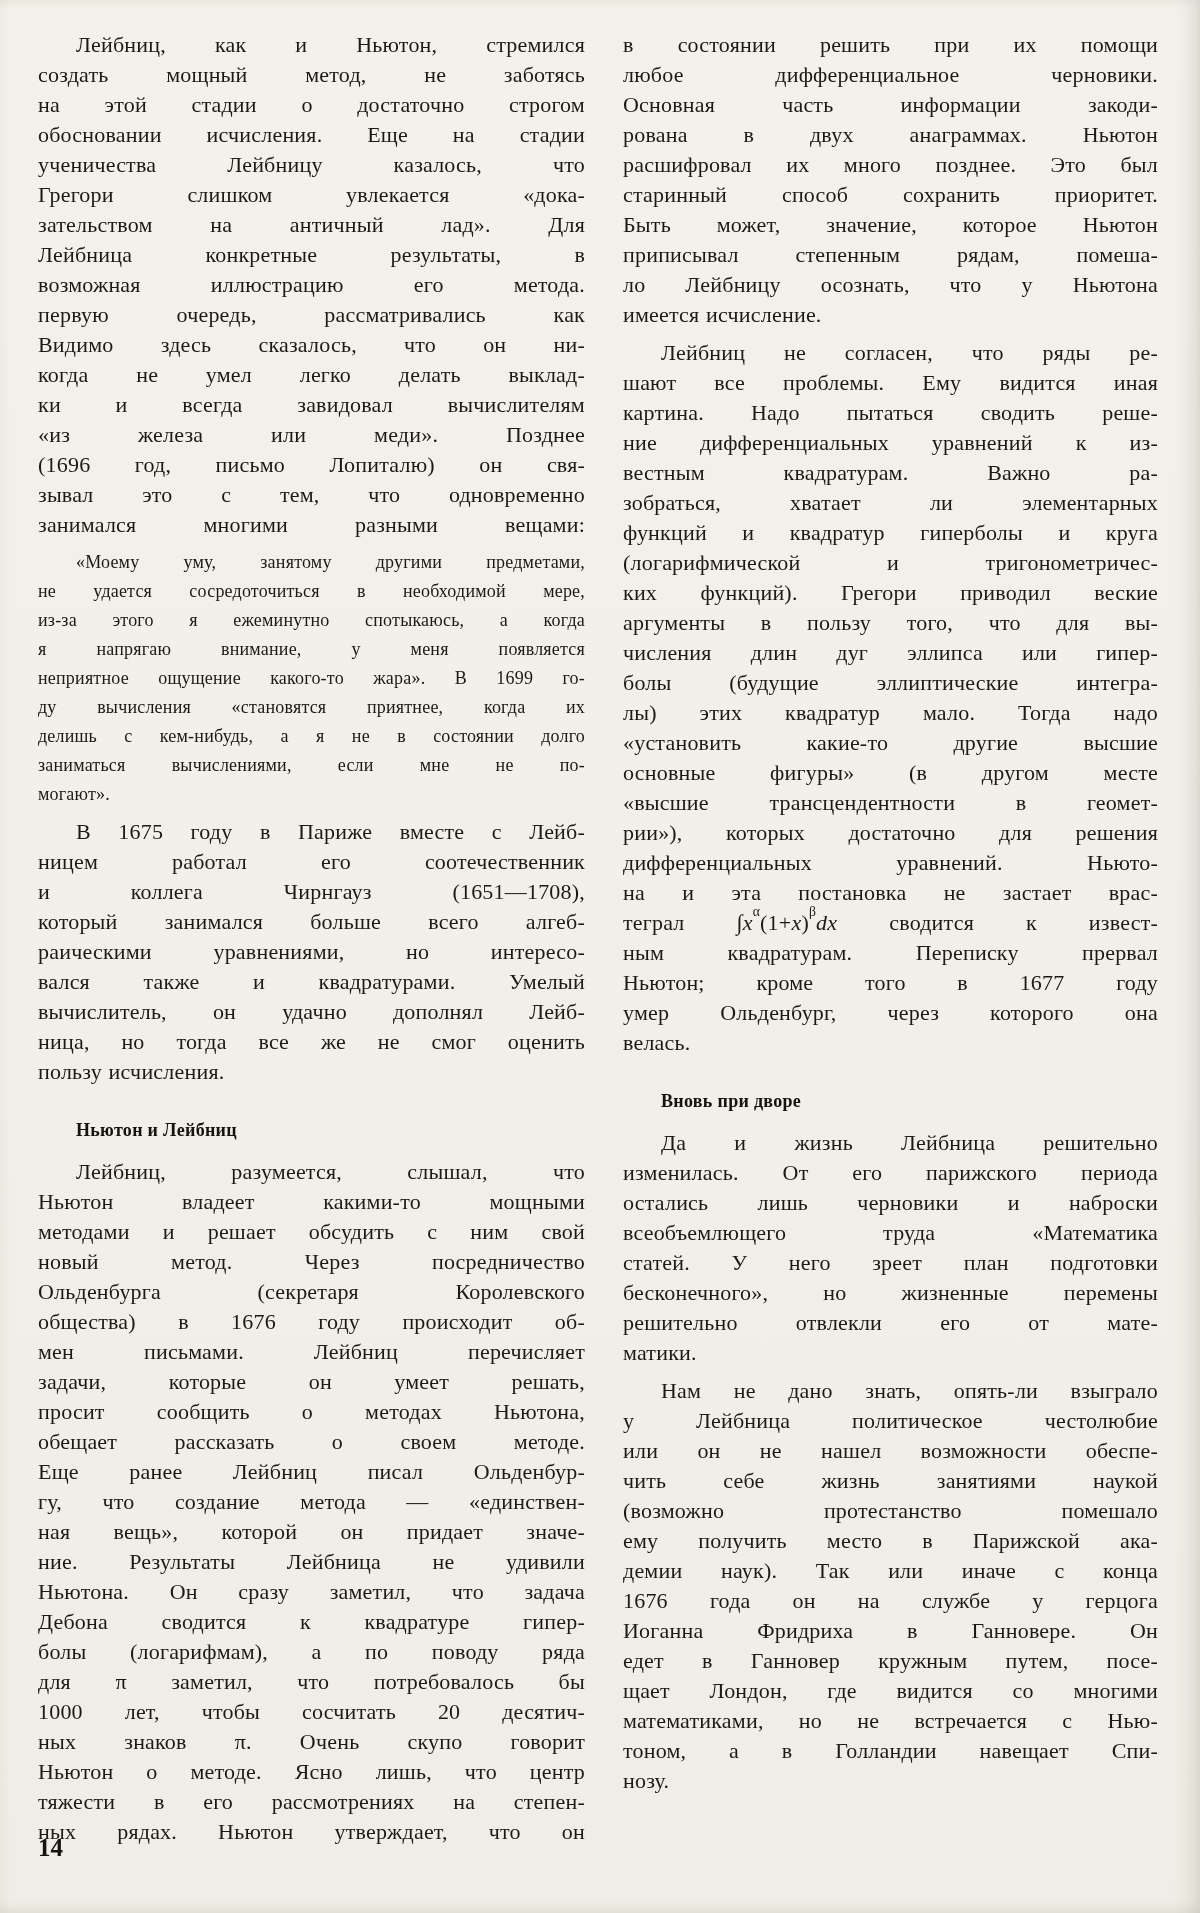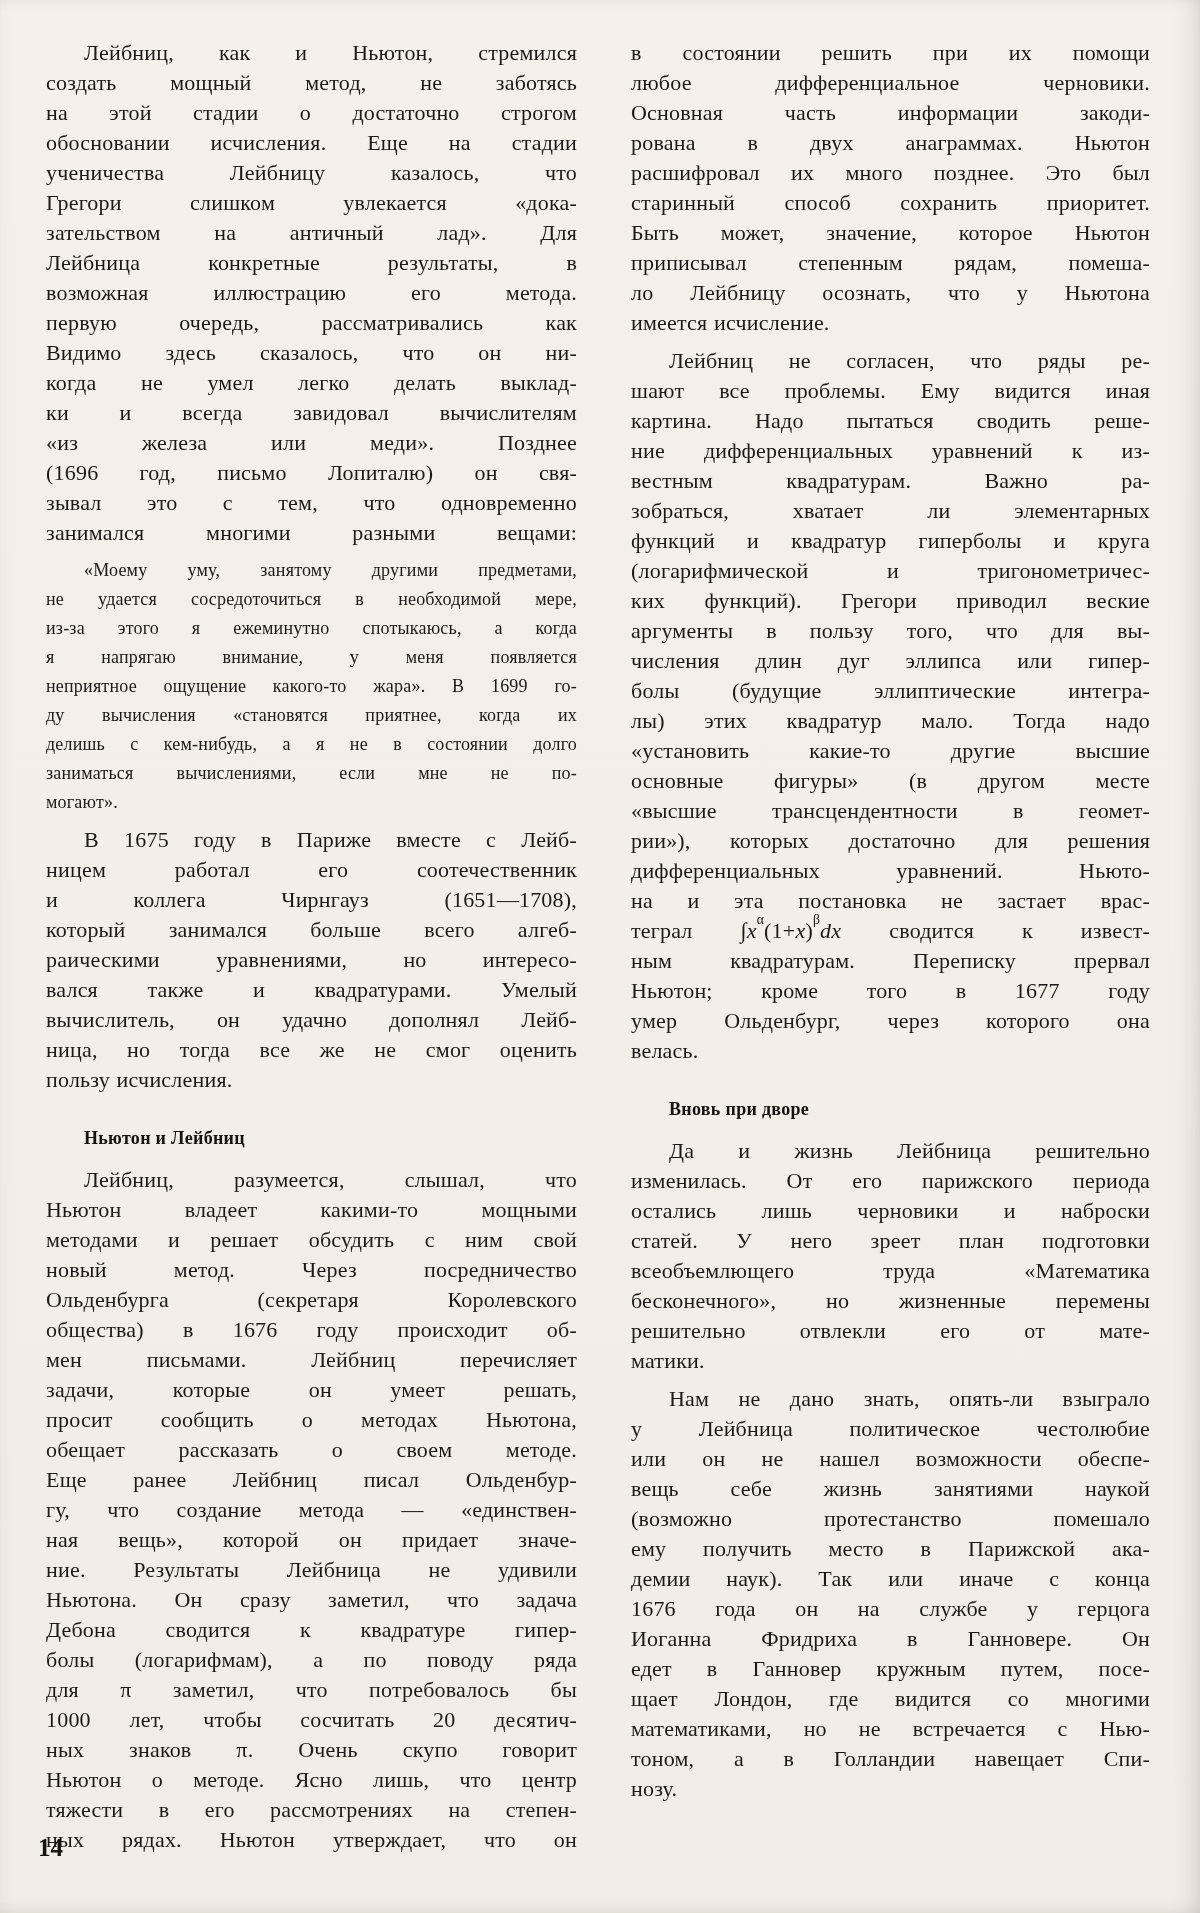--- a/index.html
+++ b/index.html
@@ -13,21 +13,21 @@
                inset 10px 0 20px -16px rgba(60,55,45,.10),
                inset 0 -12px 22px -18px rgba(60,55,45,.14),
                inset 0 10px 18px -16px rgba(60,55,45,.08);
     font-family:"Liberation Serif","DejaVu Serif",serif;
     color:#1b1a17;
     overflow:hidden;
   }
   .col{position:absolute;top:30px;}
   .col-left{left:38px;width:547px;}
   .col-right{left:623px;width:535px;}
-  .block{margin:8px;}
+  .block{margin:0;}
   .block + .block{margin-top:8px;}
   .p + .h{margin-top:26px;}
   .h + .p{margin-top:10px;}
   .quote{margin-top:6px;}
   .line{
     font-size:22px;
     line-height:30px;
     letter-spacing:.2px;
     word-spacing:1px;
     text-align:justify;
@@ -165,31 +165,31 @@
         <div class="line">ным квадратурам. Переписку прервал</div>
         <div class="line">Ньютон; кроме того в 1677 году</div>
         <div class="line">умер Ольденбург, через которого она</div>
         <div class="line flush">велась.</div>
       </div>
       <div class="block h">Вновь при дворе</div>
       <div class="block p">
         <div class="line indent">Да и жизнь Лейбница решительно</div>
         <div class="line">изменилась. От его парижского периода</div>
         <div class="line">остались лишь черновики и наброски</div>
+        <div class="line">всеобъемлющего труда «Математика</div>
         <div class="line">статей. У него зреет план подготовки</div>
-        <div class="line">всеобъемлющего труда «Математика</div>
         <div class="line">бесконечного», но жизненные перемены</div>
         <div class="line">решительно отвлекли его от мате-</div>
         <div class="line flush">матики.</div>
       </div>
       <div class="block p">
         <div class="line indent">Нам не дано знать, опять-ли взыграло</div>
         <div class="line">у Лейбница политическое честолюбие</div>
         <div class="line">или он не нашел возможности обеспе-</div>
-        <div class="line">вещь себе жизнь занятиями наукой</div>
+        <div class="line">чить себе жизнь занятиями наукой</div>
         <div class="line">(возможно протестанство помешало</div>
         <div class="line">ему получить место в Парижской ака-</div>
         <div class="line">демии наук). Так или иначе с конца</div>
         <div class="line">1676 года он на службе у герцога</div>
         <div class="line">Иоганна Фридриха в Ганновере. Он</div>
         <div class="line">едет в Ганновер кружным путем, посе-</div>
         <div class="line">щает Лондон, где видится со многими</div>
         <div class="line">математиками, но не встречается с Нью-</div>
         <div class="line">тоном, а в Голландии навещает Спи-</div>
         <div class="line flush">нозу.</div>

